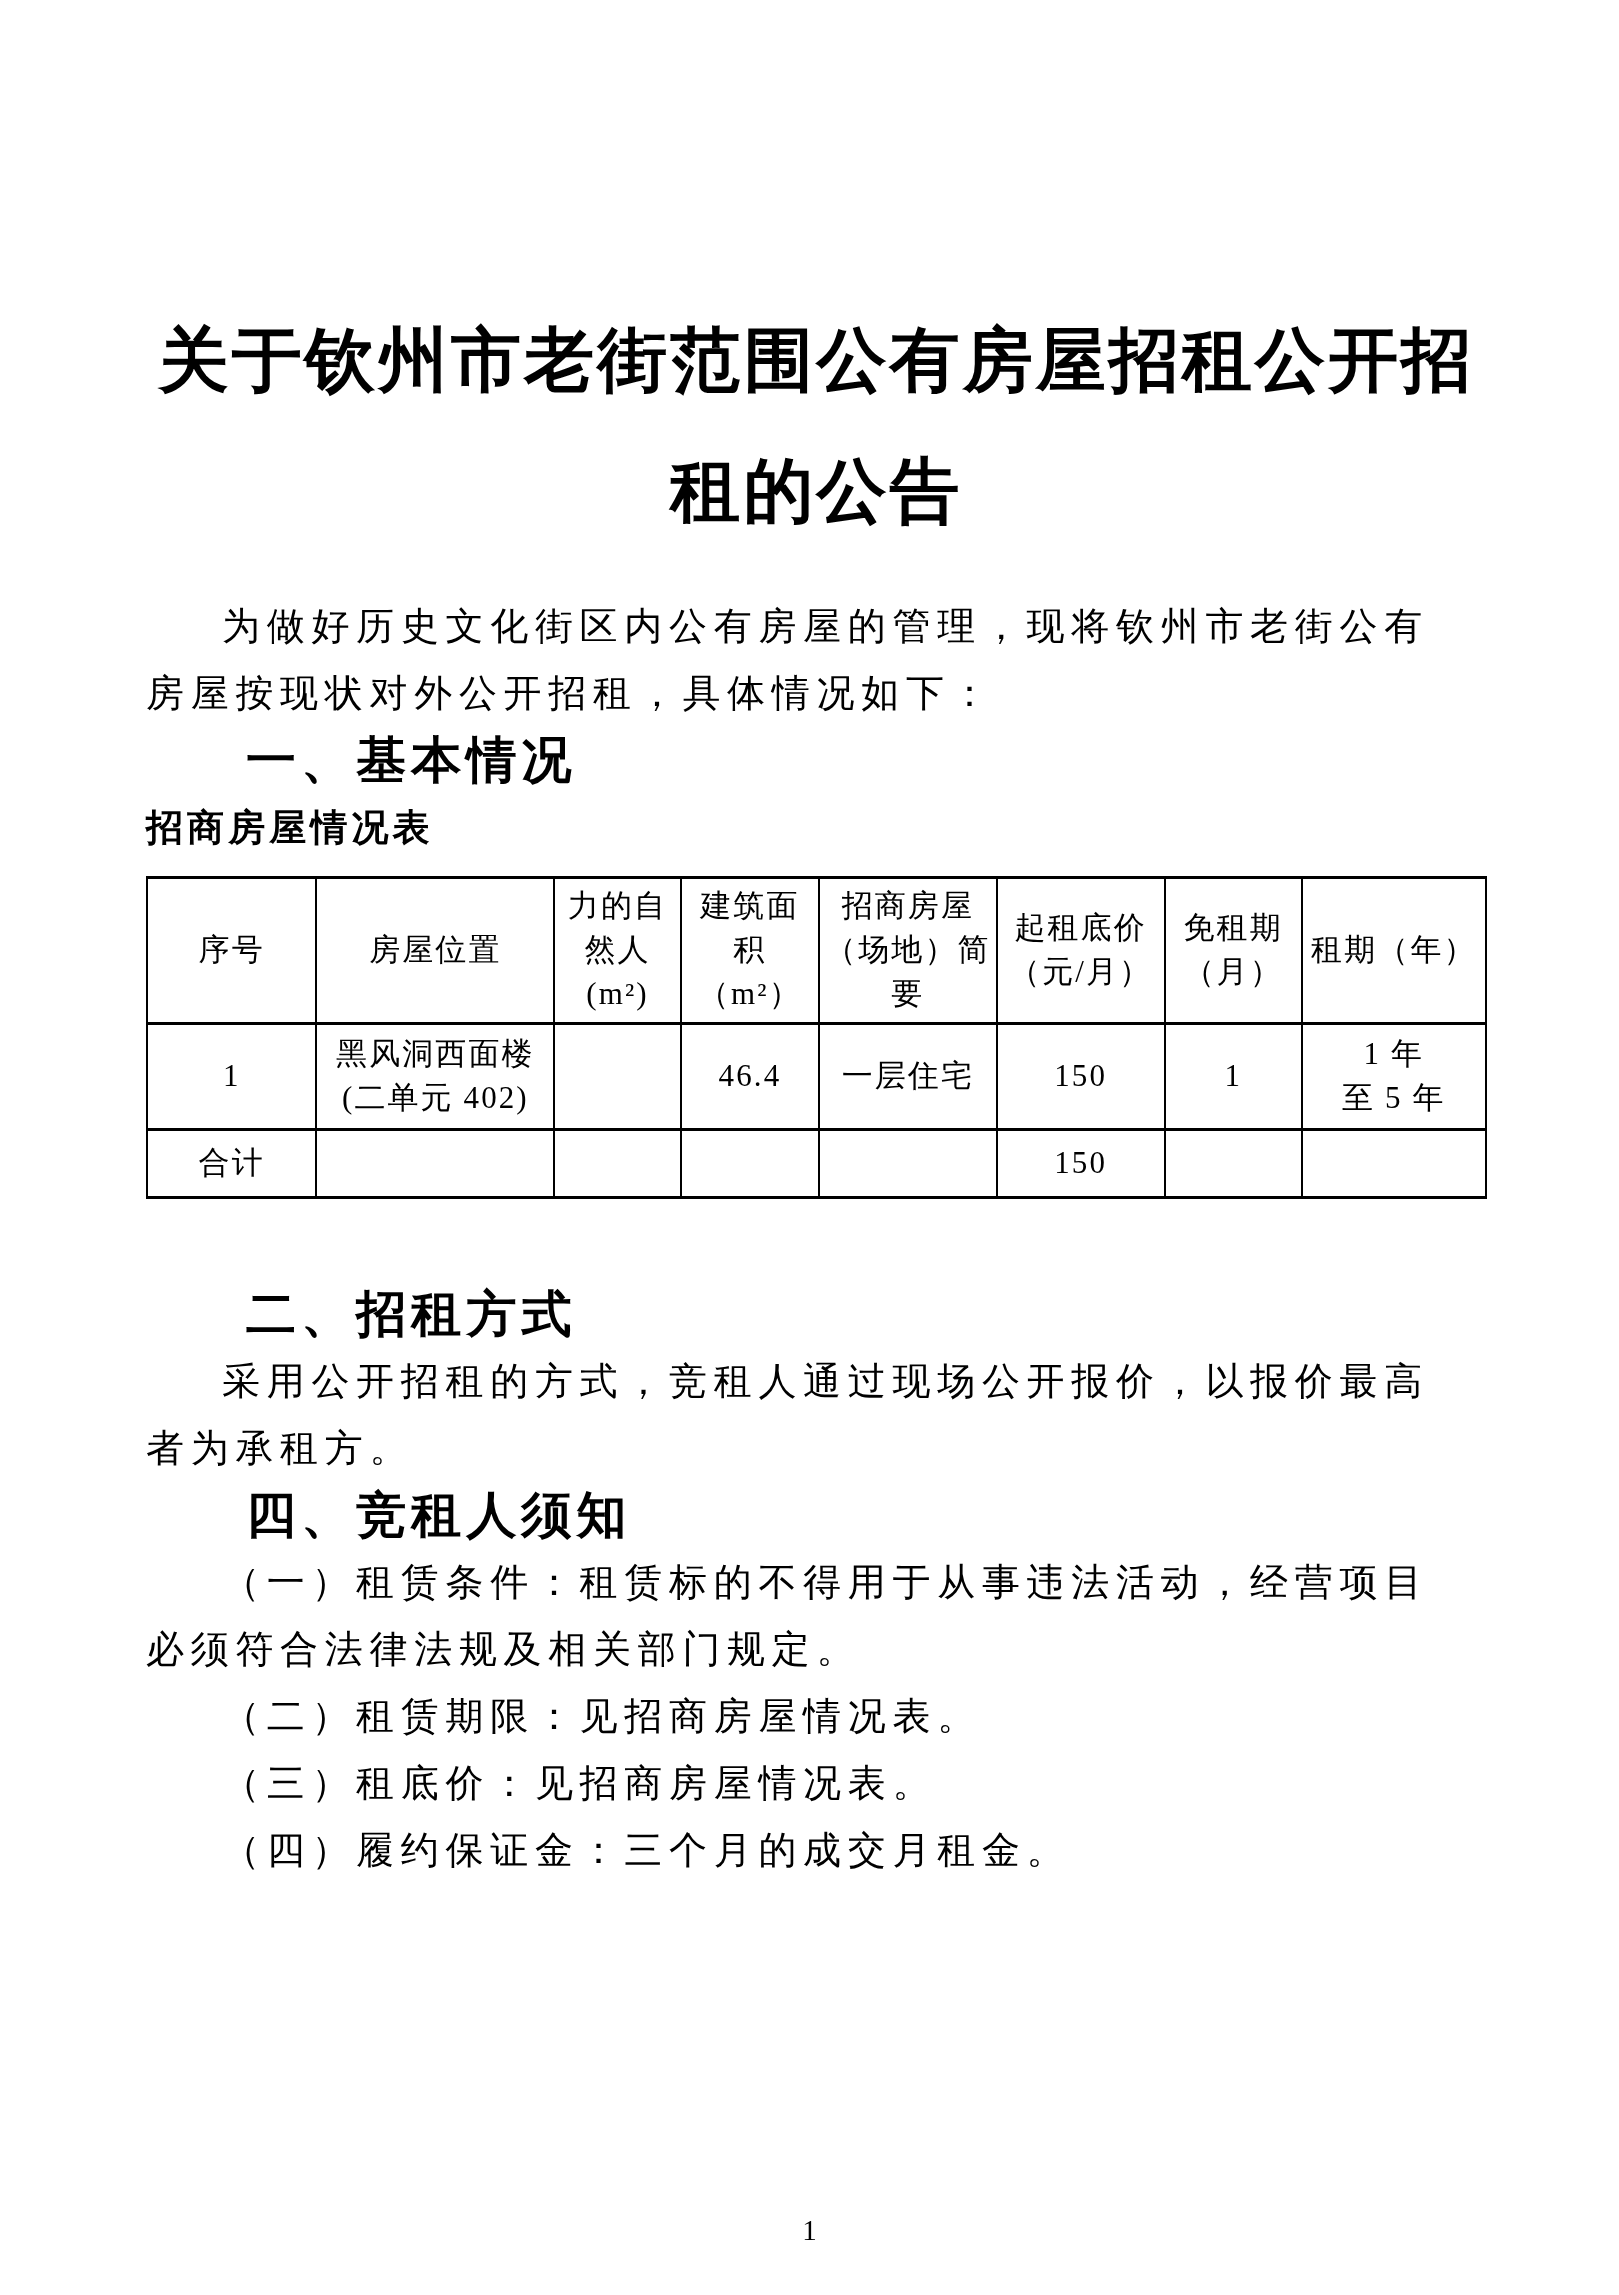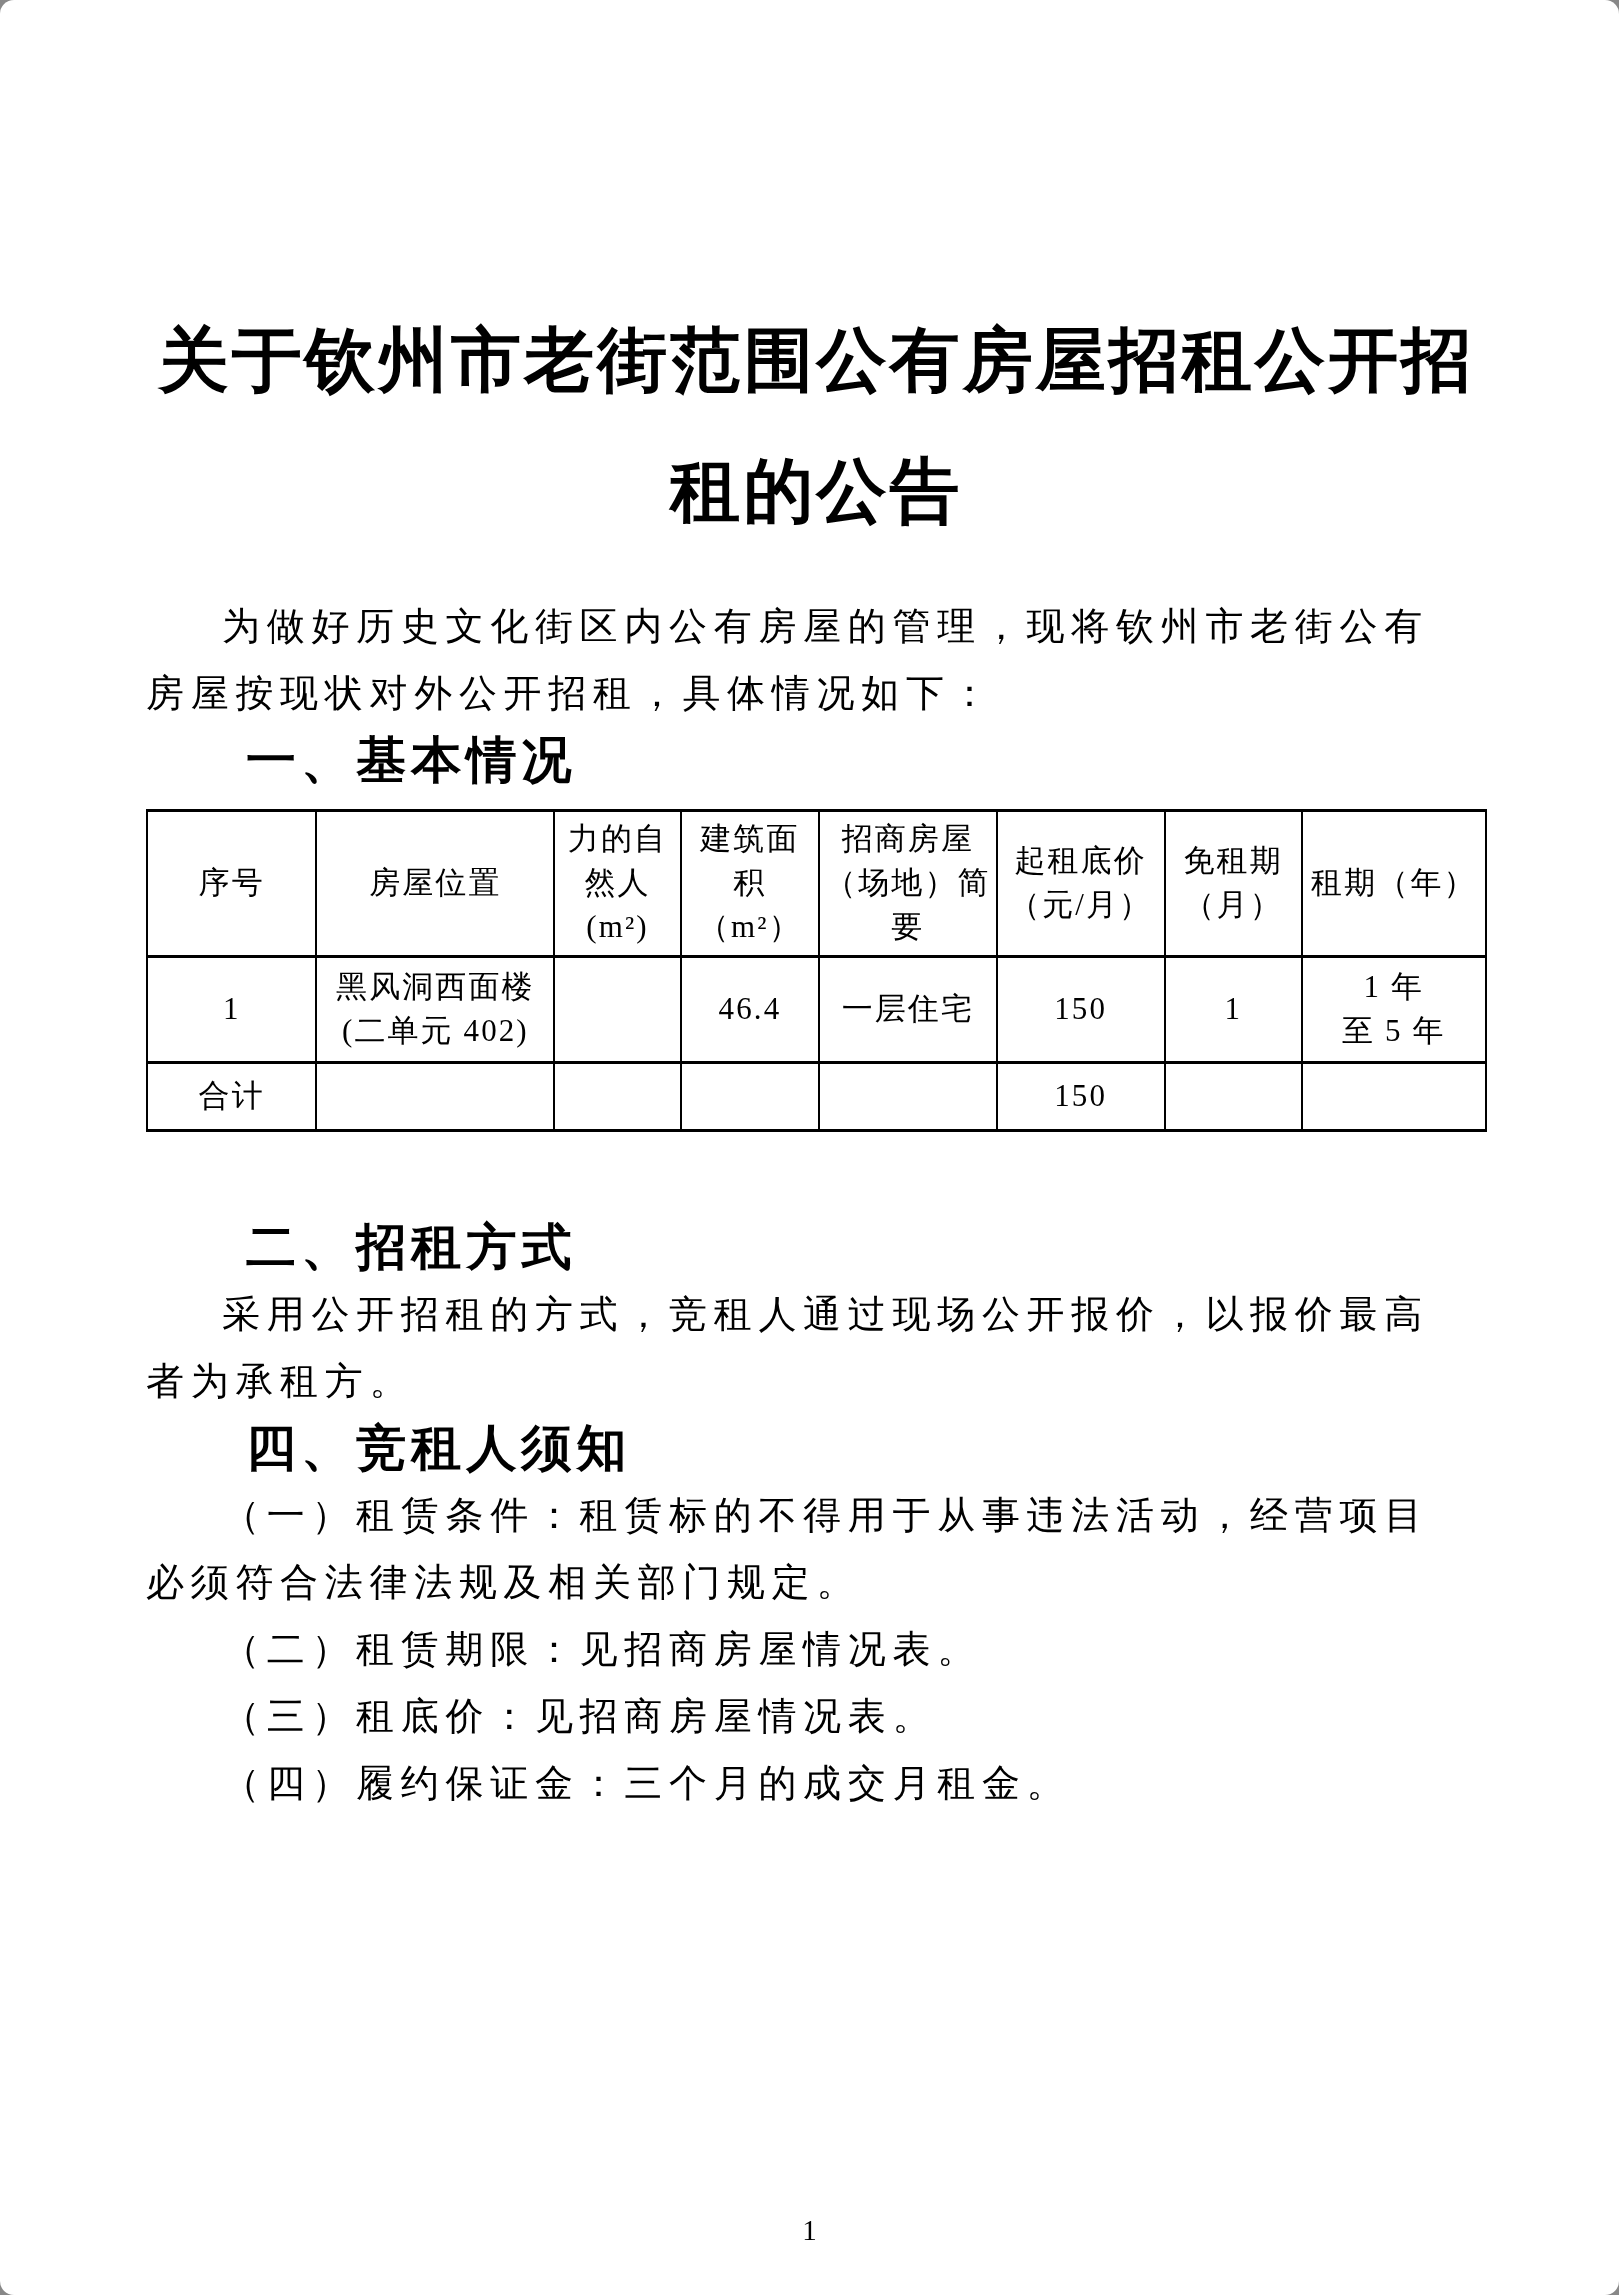--- a/index.html
+++ b/index.html
@@ -6,21 +6,20 @@
   html, body { background: #888; }
   .page {
     position: relative;
     width: 1619px;
     height: 2295px;
     margin: 0 auto;
     background: #ffffff;
     color: #000000;
     font-family: "Liberation Serif", serif;
     overflow: hidden;
-    border-radius: 14px;
   }
   .content {
     padding: 0 132px 0 146px;
   }
   
   .doc-title {
     padding-top: 295px;
     text-align: center;
     font-family: "Liberation Serif", serif;
     font-weight: bold;
@@ -98,20 +97,21 @@
     <div class="doc-title">
       <div>关于钦州市老街范围公有房屋招租公开招</div>
       <div>租的公告</div>
     </div>
 
     <p class="para intro">为做好历史文化街区内公有房屋的管理，现将钦州市老街公有
 房屋按现状对外公开招租，具体情况如下：</p>
 
     <div class="heading">一、基本情况</div>
 
+    <div class="table-caption">招商房屋情况表</div>
 
     <table class="house-table">
       <colgroup>
         <col style="width:12.6%">
         <col style="width:17.7%">
         <col style="width:9.4%">
         <col style="width:10.3%">
         <col style="width:13.2%">
         <col style="width:12.5%">
         <col style="width:10.2%">

